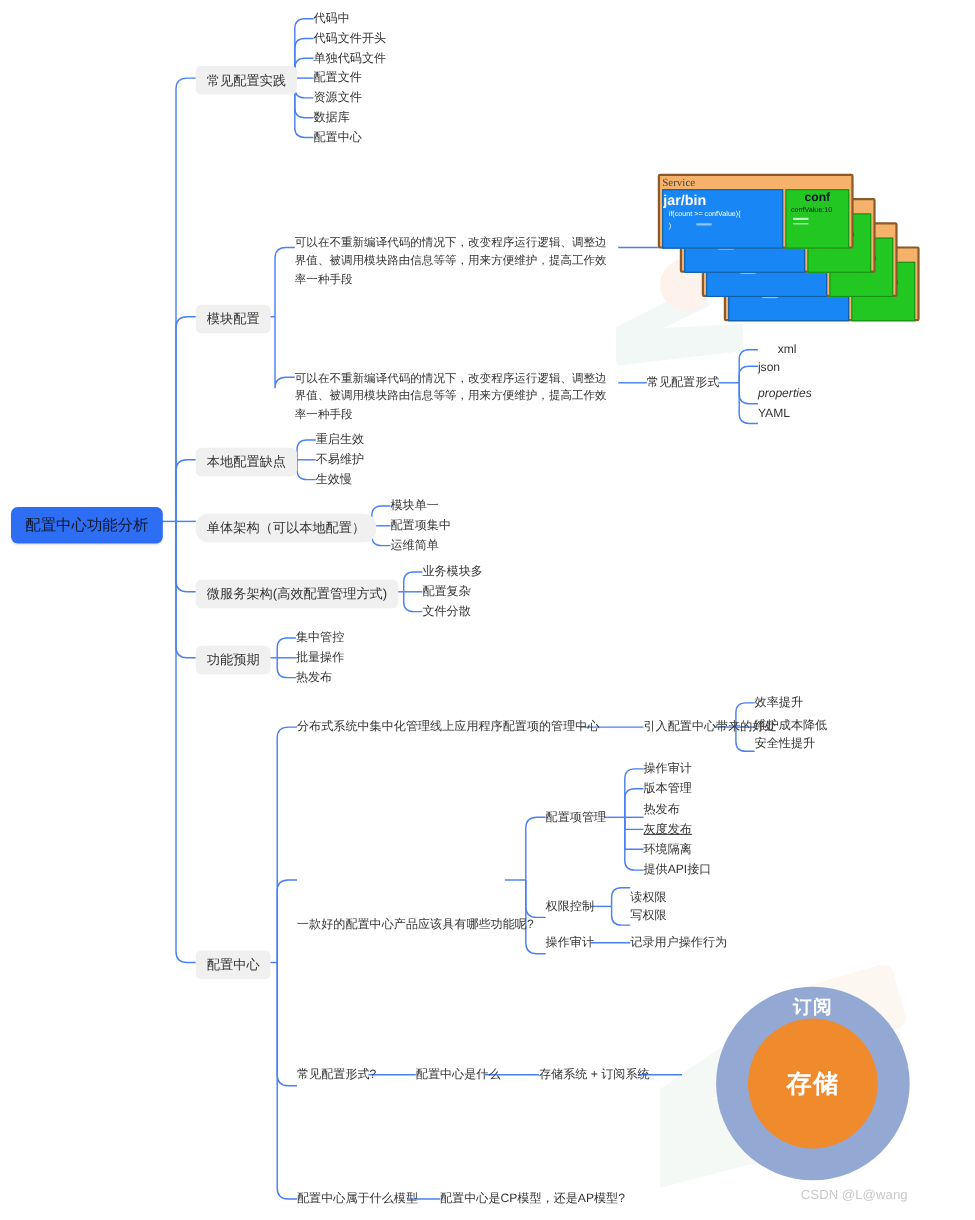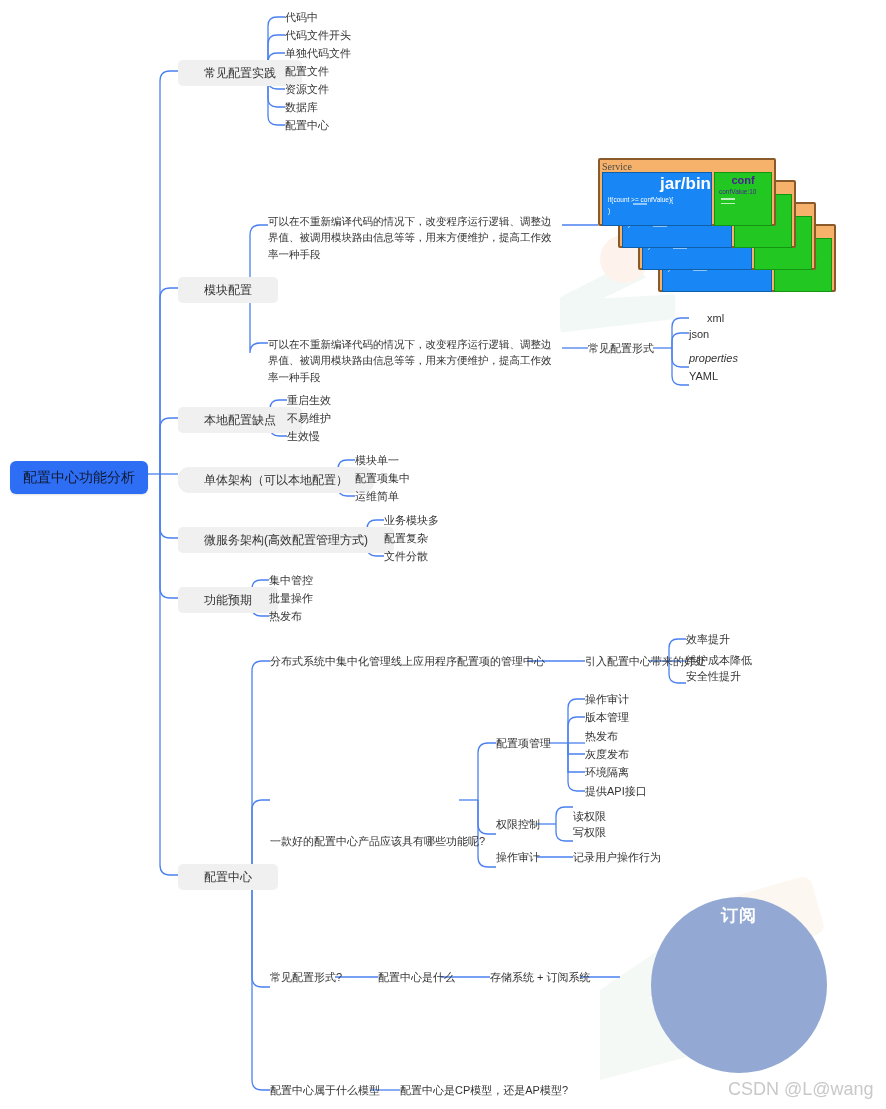--- a/index.html
+++ b/index.html
@@ -45,21 +45,21 @@
     background: #2d6ef5;
     color: #0f172a;
     font-size: 14px;
     padding: 7px 13px;
     border-radius: 6px;
     box-shadow: 0 1px 2px rgba(0,0,0,.12);
   }
   .node.lvl2 {
     background: #f0f0f0;
     font-size: 12px;
-    padding: 5px 26px;
+    padding: 5px 10px;
     border-radius: 5px;
     color: #333;
   }
   .node.lvl3 { font-size: 11px; color: #333; }
   .node.para {
     font-size: 10.5px;
     color: #333;
     white-space: normal;
     width: 290px;
     line-height: 1.55;
@@ -78,27 +78,27 @@
   }
   .svc-title {
     font-size: 10px; color: #4a4a4a;
     height: 10px; line-height: 10px; font-family: Liberation Serif, serif;
   }
   .svc-body { display: flex; height: 54px; gap: 2px; }
   .svc-jar {
     flex: 1; background: #1886f5; border: 1.5px solid #0f5ea8;
     color: #fff; position: relative;
   }
-  .svc-jar .jt { text-align: right; font-weight: bold; font-size: 17px; margin-top: 1px; margin-left: 20px; }
+  .svc-jar .jt { text-align: left; font-weight: bold; font-size: 13px; margin-top: 1px; }
   .svc-jar .code { font-size: 6.5px; margin: 2px 0 0 5px; }
   .svc-jar .brace { font-size: 6.5px; margin: 4px 0 0 5px; }
   .svc-jar .dash { position: absolute; left: 30px; top: 30px; width: 14px; height: 1.5px; background: #8fc6fb; }
   .svc-conf {
     width: 58px; background: #22c722; border: 1.5px solid #139513;
-    color: #4c1d95;
+    color: #0f172a;
   }
   .svc-conf .ct { text-align: center; font-weight: bold; font-size: 11px; margin-top: 1px; }
   .svc-conf .cv { font-size: 6.5px; margin: 2px 0 0 4px; }
   .svc-conf .bar { width: 14px; height: 1.5px; background: #bff0bf; margin: 3px 0 0 6px; }
 
   
   #circle-illus { position: absolute; left: 651px; top: 897px; width: 176px; height: 176px; }
   .ring {
     position: absolute; inset: 0; border-radius: 50%;
     background: #93a9d4;
@@ -111,21 +111,21 @@
   .core {
     position: absolute; left: 29px; top: 29px; width: 118px; height: 118px;
     border-radius: 50%; background: #ef8b2c;
     display: flex; align-items: center; justify-content: center;
   }
   .core-label { color: #ffffff; font-size: 23px; font-weight: bold; letter-spacing: 1px; }
 
   
   #watermark {
     position: absolute; left: 728px; top: 1079px;
-    font-size: 18px; color: #c9c9c9;
+    font-size: 12px; color: #c9c9c9;
     font-family: "Liberation Sans", sans-serif;
   }
 </style>
 </head>
 <body>
 
 <div id="stage">
 
   <div class="bg-blob blob-a"></div>
   <div class="bg-blob blob-b"></div>
@@ -339,21 +339,21 @@
   <div class="node lvl3" style="left:686px; top:632px;">效率提升</div>
   <div class="node lvl3" style="left:686px; top:653px;">维护成本降低</div>
   <div class="node lvl3" style="left:686px; top:669px;">安全性提升</div>
 
   <div class="node lvl3" style="left:270px; top:834px;">一款好的配置中心产品应该具有哪些功能呢?</div>
 
   <div class="node lvl3" style="left:496px; top:736px;">配置项管理</div>
   <div class="node lvl3" style="left:585px; top:692px;">操作审计</div>
   <div class="node lvl3" style="left:585px; top:710px;">版本管理</div>
   <div class="node lvl3" style="left:585px; top:729px;">热发布</div>
-  <div class="node lvl3" style="left:585px; top:747px;">灰度发布</div>
+  <div class="node lvl3" style="left:585px; top:747px;text-decoration:underline;">灰度发布</div>
   <div class="node lvl3" style="left:585px; top:765px;">环境隔离</div>
   <div class="node lvl3" style="left:585px; top:784px;">提供API接口</div>
 
   <div class="node lvl3" style="left:496px; top:817px;">权限控制</div>
   <div class="node lvl3" style="left:573px; top:809px;">读权限</div>
   <div class="node lvl3" style="left:573px; top:825px;">写权限</div>
 
   <div class="node lvl3" style="left:496px; top:850px;">操作审计</div>
   <div class="node lvl3" style="left:573px; top:850px;">记录用户操作行为</div>
 
@@ -361,16 +361,19 @@
   <div class="node lvl3" style="left:378px; top:970px;">配置中心是什么</div>
   <div class="node lvl3" style="left:490px; top:970px;">存储系统 + 订阅系统</div>
 
   <div class="node lvl3" style="left:270px; top:1083px;">配置中心属于什么模型</div>
   <div class="node lvl3" style="left:400px; top:1083px;">配置中心是CP模型，还是AP模型?</div>
 
   <div id="circle-illus">
     <div class="ring">
       <div class="ring-label">订阅</div>
     </div>
+    <div class="core">
+      <div class="core-label">存储</div>
+    </div>
   </div>
 
   <div id="watermark">CSDN @L@wang</div>
 </div>
 
 </body></html>

